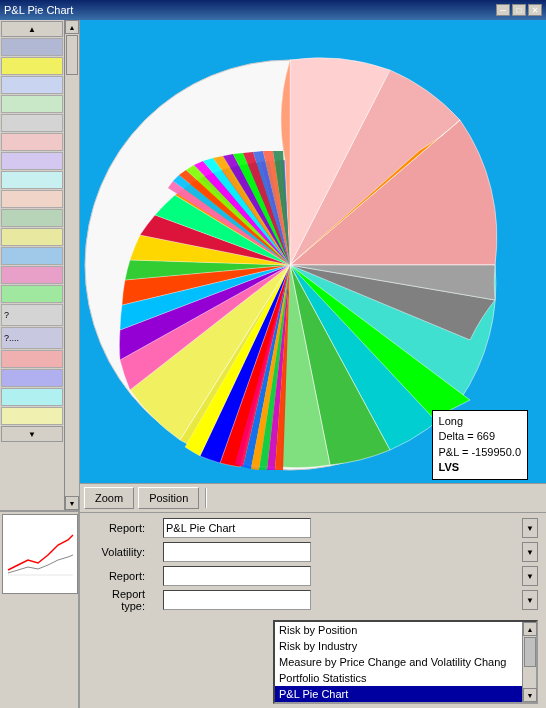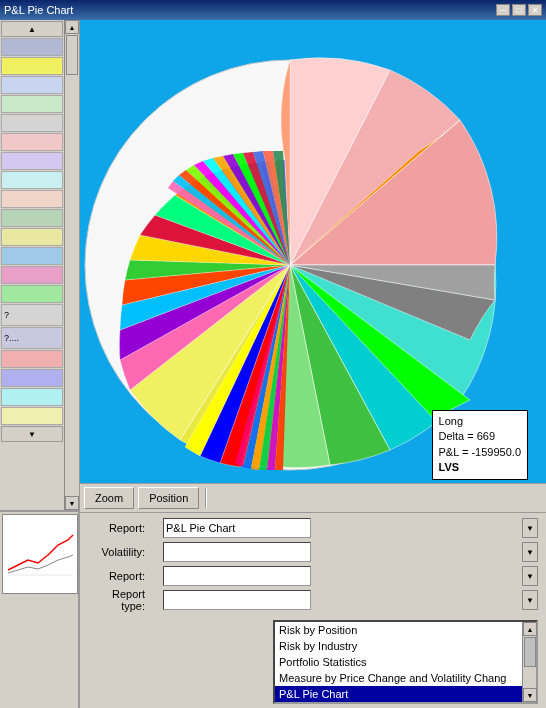--- a/index.html
+++ b/index.html
@@ -472,22 +472,22 @@
           <input type="text" class="form-control" value="" style="">
           <div class="select-arrow">▼</div>
         </div>
       </div>
 
       <div class="dropdown-list" style="bottom: 4px; right: 8px; width: 265px;">
         <div style="display:flex; position:relative;">
           <div style="flex:1;">
             <div class="dropdown-item">Risk by Position</div>
             <div class="dropdown-item">Risk by Industry</div>
+            <div class="dropdown-item">Measure by Price Change and Volatility Chang</div>
             <div class="dropdown-item">Portfolio Statistics</div>
-            <div class="dropdown-item">Measure by Price Change and Volatility Chang</div>
             <div class="dropdown-item selected">P&amp;L Pie Chart</div>
           </div>
 
           <div style="width:14px; display:flex; flex-direction:column; background:#d4d0c8; border-left:1px solid #888;">
             <div class="scrollbar-arrow">▲</div>
             <div style="flex:1; background:#d4d0c8;">
               <div style="width:12px; height:30px; background:#c0c0c0; border:1px solid #888; margin:1px;"></div>
             </div>
             <div class="scrollbar-arrow">▼</div>
           </div>

